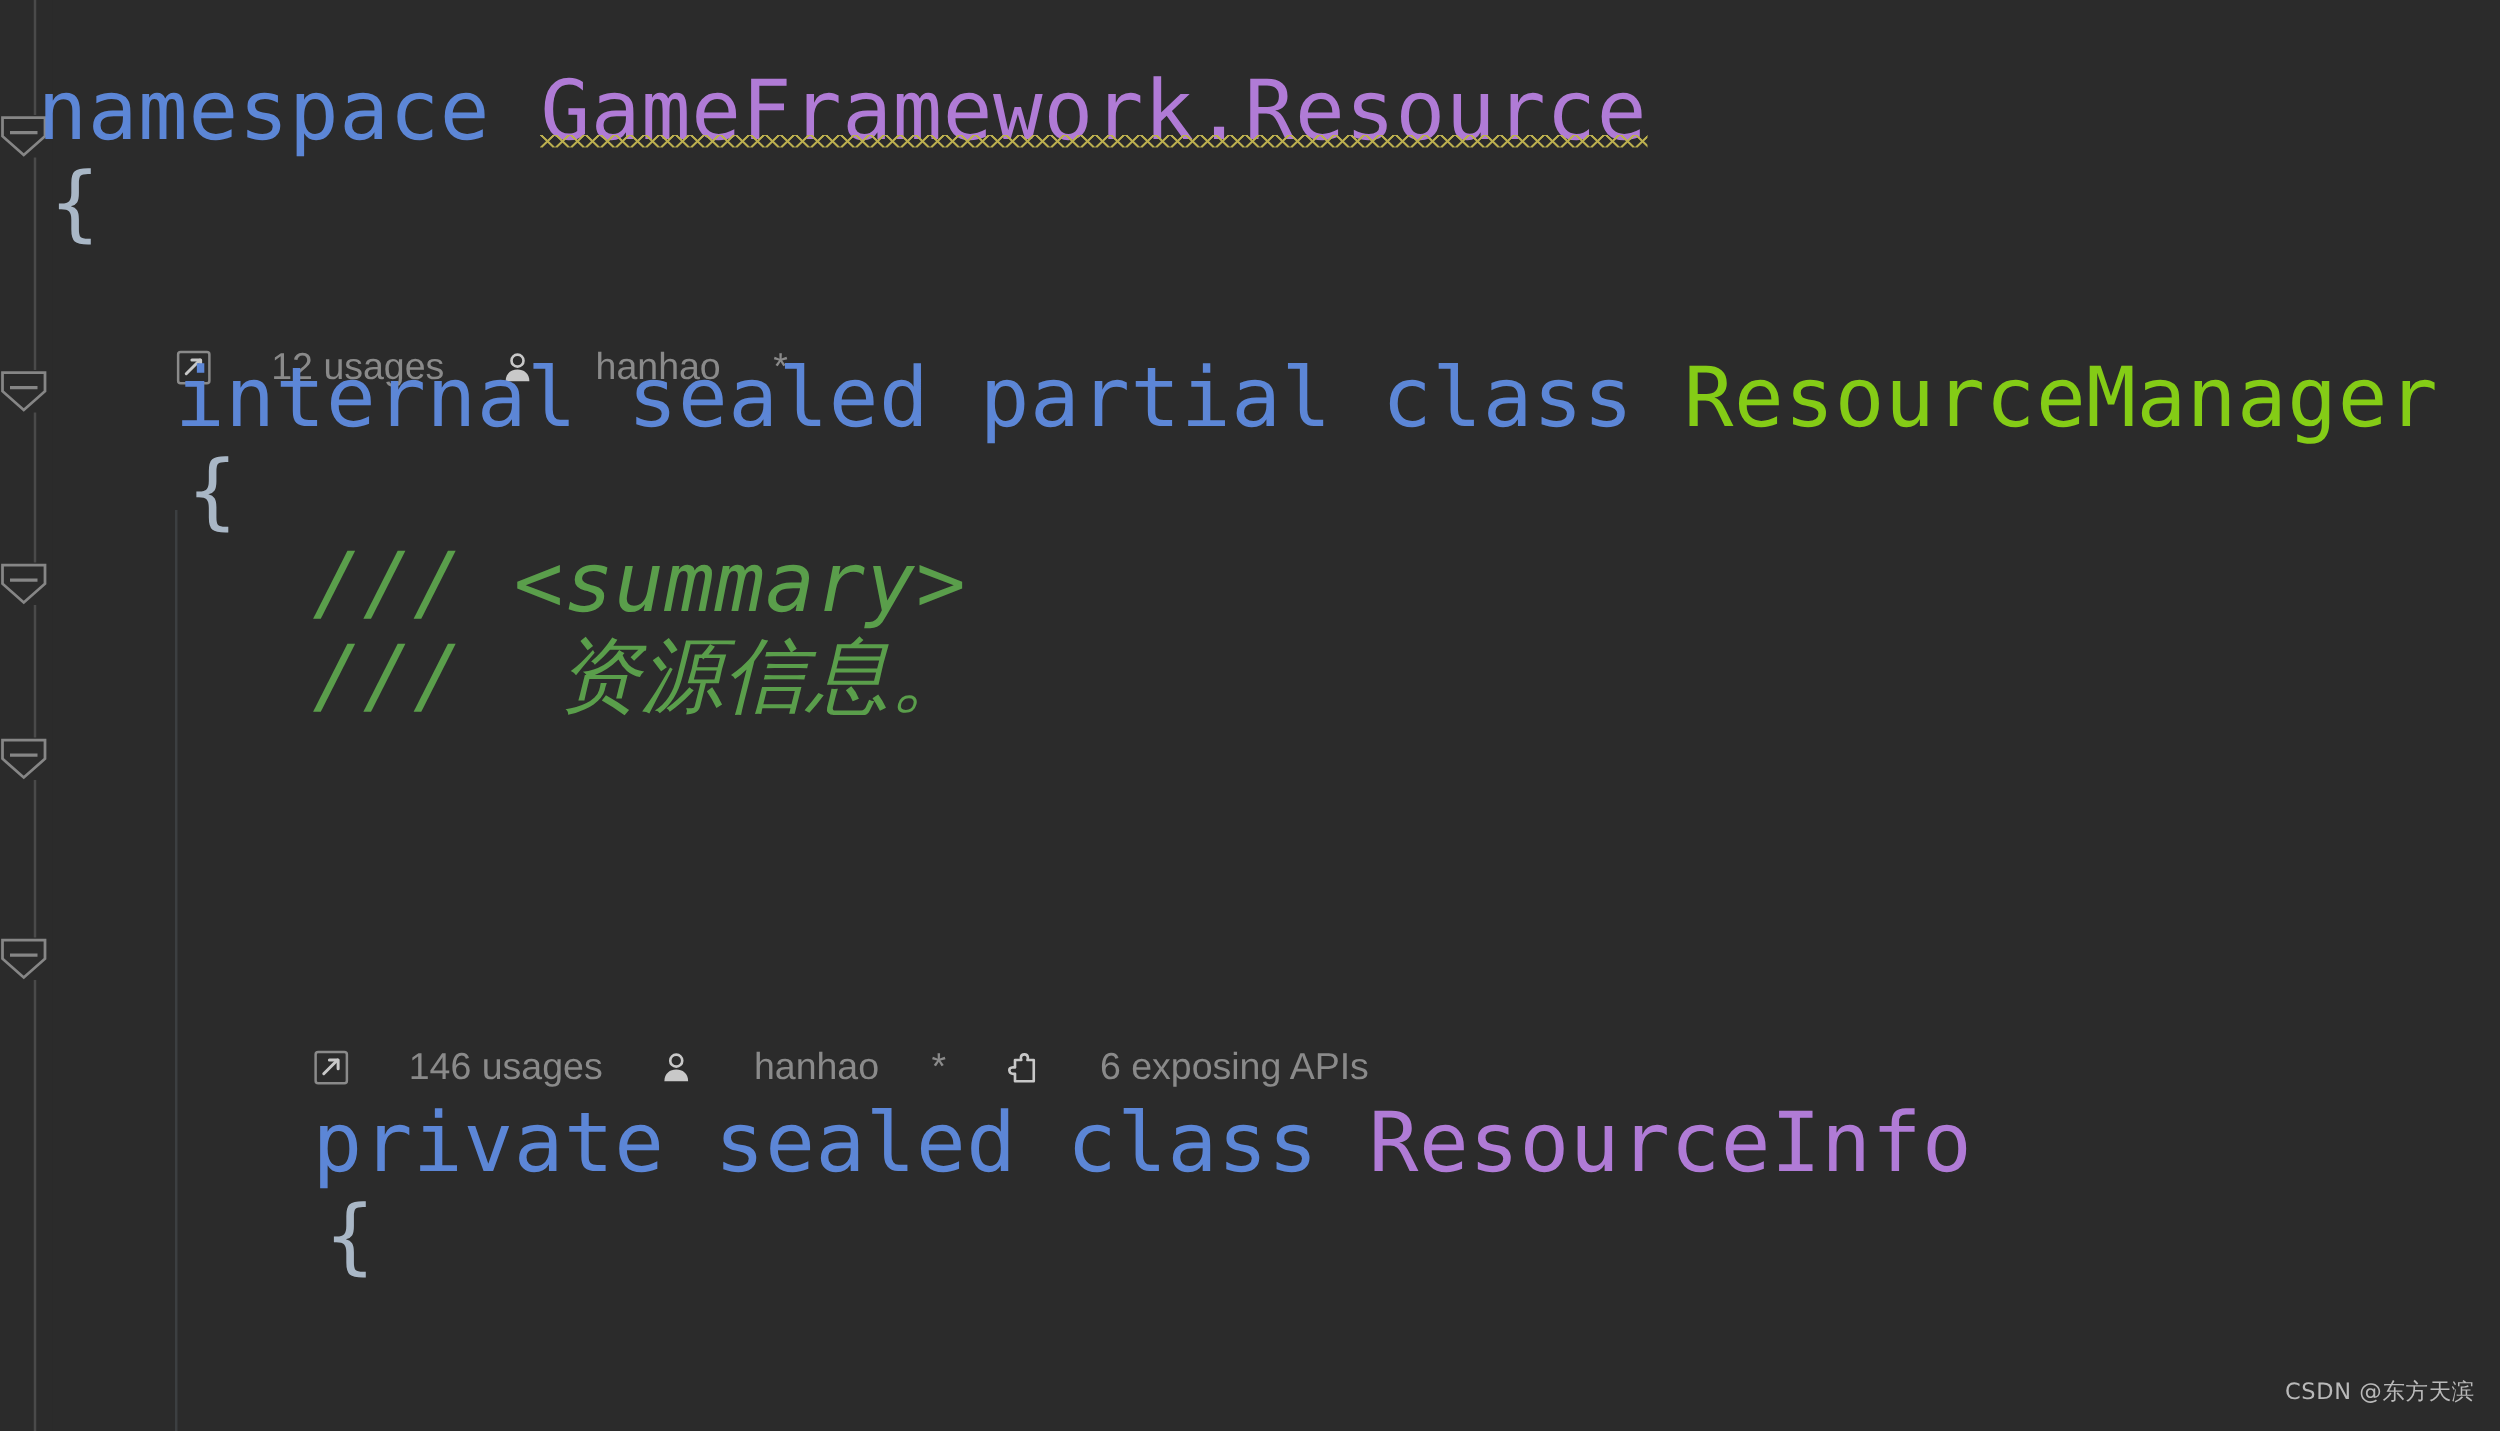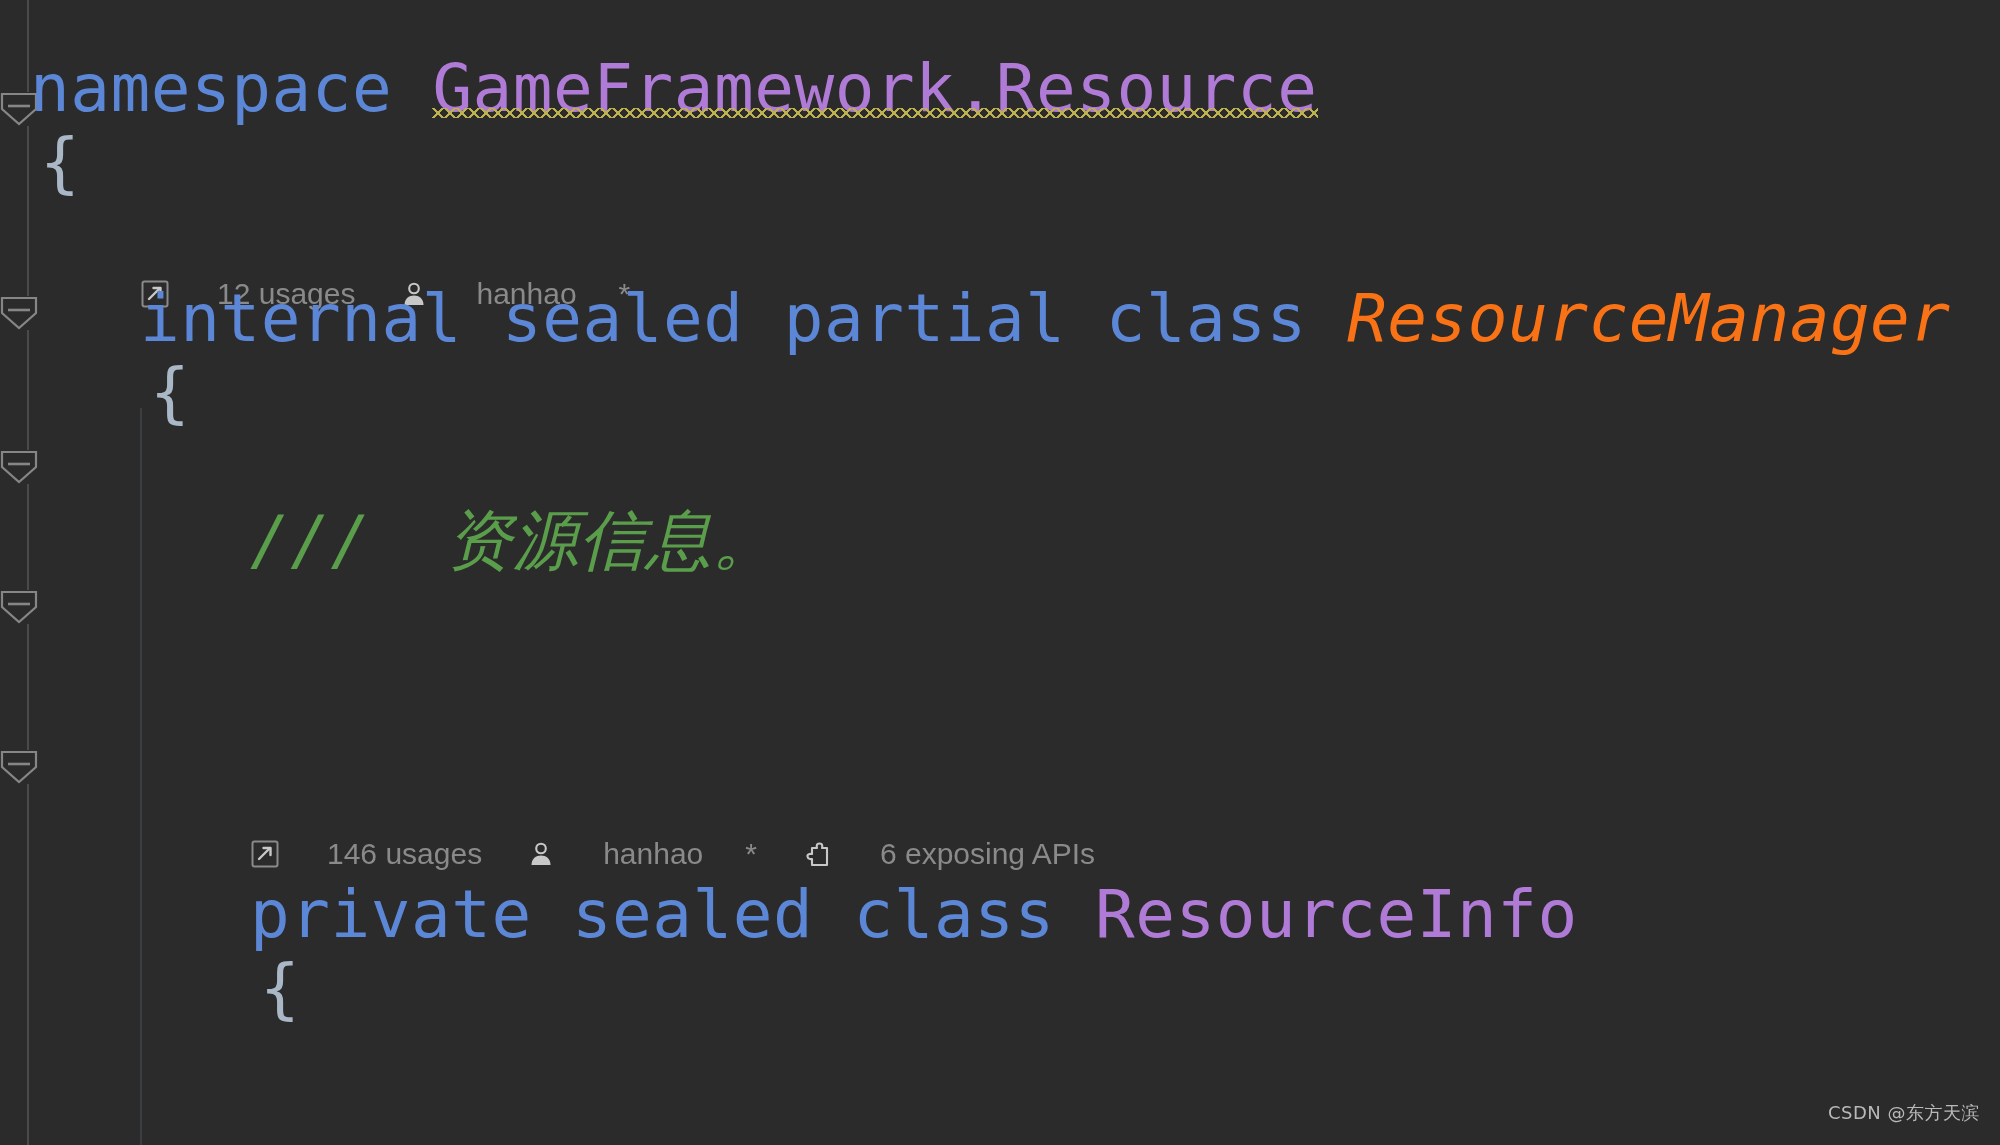--- a/index.html
+++ b/index.html
@@ -64,21 +64,21 @@
     left: 0;
     height: 74px;
     line-height: 74px;
     white-space: pre;
     font-size: 66px;
     letter-spacing: 0.5px;
   }
 
   
   .kw      { color: #5c86d6; }
-  .type    { color: #f97316; font-style: italic; }
+  .type    { color: #84cc16; }
   .cls     { color: #b07bd6; }
   .punct   { color: #a9b7c6; }
   .brace   { color: #a9b7c6; }
   .doc     { color: #5a9e4b; font-style: italic; }
   .cjk     { font-family: "DejaVu Sans", sans-serif; font-style: italic; margin-left: 35px; }
 
   
   .squiggle {
     position: relative;
     display: inline-block;
@@ -225,20 +225,21 @@
         </span>
         <span class="hint-text">hanhao</span>
         <span class="hint-star">*</span>
       </span>
     </div>
 
     <div class="line" style="top:282px; left:98px;"><span class="kw">internal sealed partial class </span><span class="type">ResourceManager</span><span class="punct"> : </span><span class="type">APIs</span></div>
 
     <div class="line" style="top:356px; left:108px;"><span class="brace">{</span></div>
 
+    <div class="line" style="top:430px; left:208px;"><span class="doc">/// &lt;summary&gt;</span></div>
 
     <div class="line" style="top:504px; left:208px;"><span class="doc">/// </span><span class="doc cjk">资源信息。</span></div>
 
 
     <div class="hintline" style="top:832px; left:208px;">
       <span class="hint-item">
         <span class="hint-icon">
           <svg width="30" height="30" viewBox="0 0 30 30" aria-hidden="true">
             <rect x="2.5" y="2.5" width="25" height="25" rx="2" fill="none" stroke="#8a8a8a" stroke-width="2"></rect>
             <path d="M9 20 L20 9" stroke="#c8c8c8" stroke-width="2.4" stroke-linecap="round"></path>

